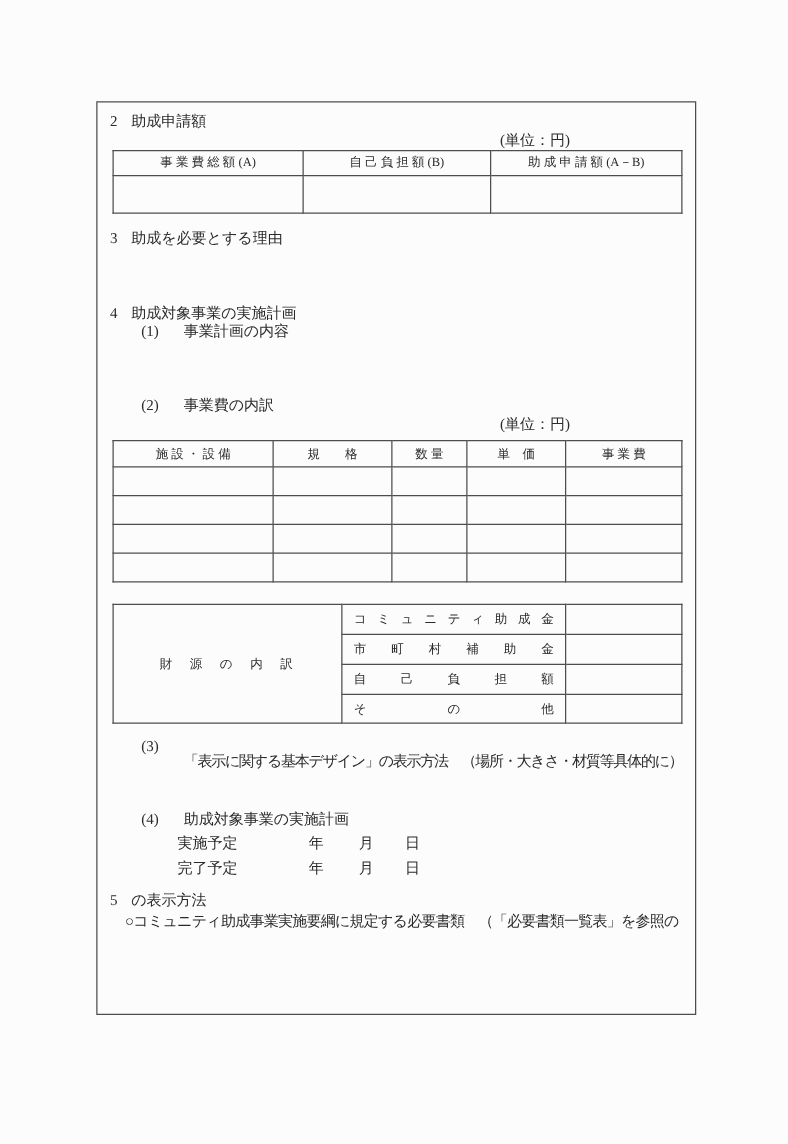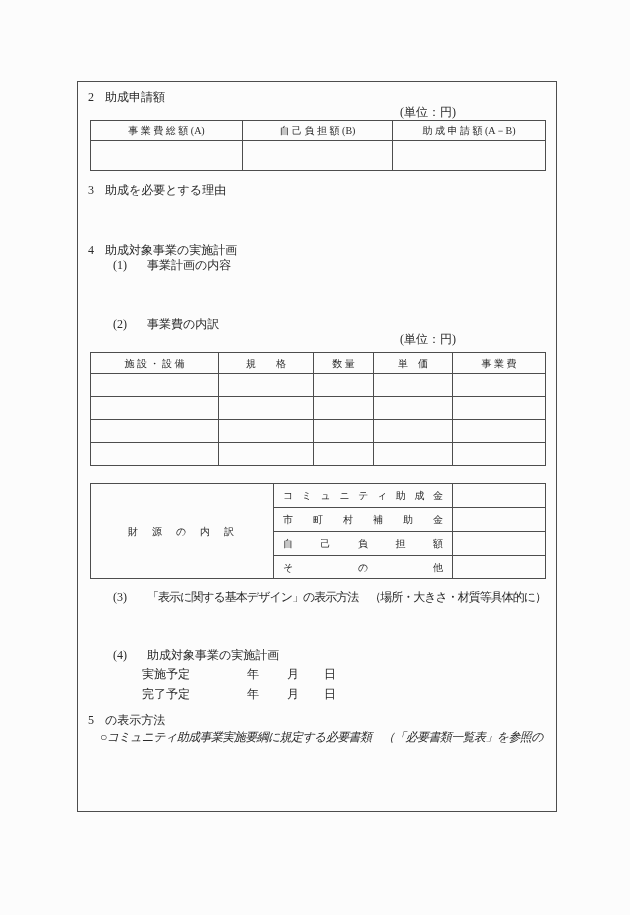--- a/index.html
+++ b/index.html
@@ -33,22 +33,22 @@
     font-size:10px;
     color:#2a2a2a;
     white-space:pre;
     overflow:hidden;
   }
   .h20 { height:20px; } .h21 { height:21px; }
   .h23 { height:23px; } .h24 { height:24px; } .h30 { height:30px; }
   .justify { text-align:justify; text-align-last:justify; padding:0 9px; white-space:normal; }
   .spread  { letter-spacing:4px; }
   .spread2 { letter-spacing:2px; }
-  .tight   { letter-spacing:-0.6px;font-style:italic; }
-  .tighter { letter-spacing:-1px; }
+  .tight   { letter-spacing:-0.6px; }
+  .tighter { letter-spacing:-1px;margin-top:12px; }
   .sched-label { position:absolute; left:142px; }
   .sched-y { position:absolute; left:247px; }
   .sched-m { position:absolute; left:287px; }
   .sched-d { position:absolute; left:324px; }
 </style>
 </head>
 <body>
 
 <div class="page">
 

